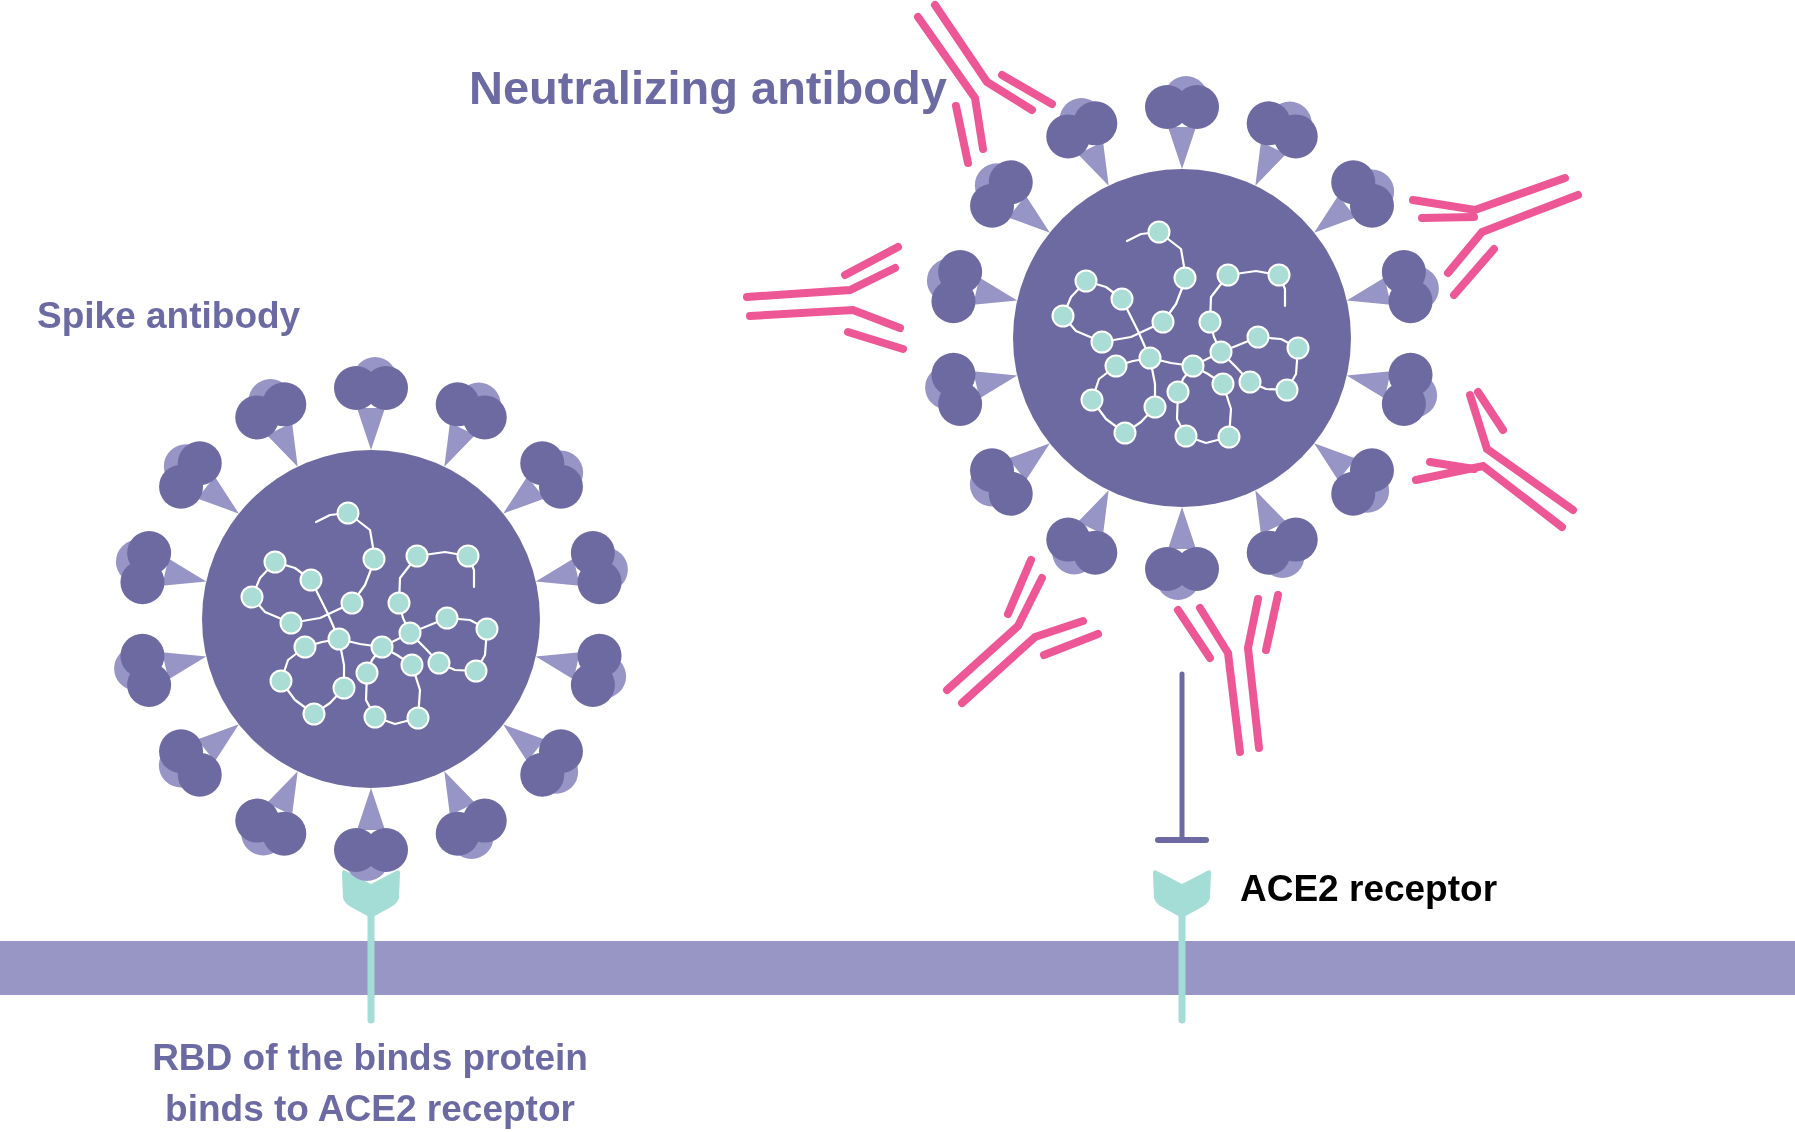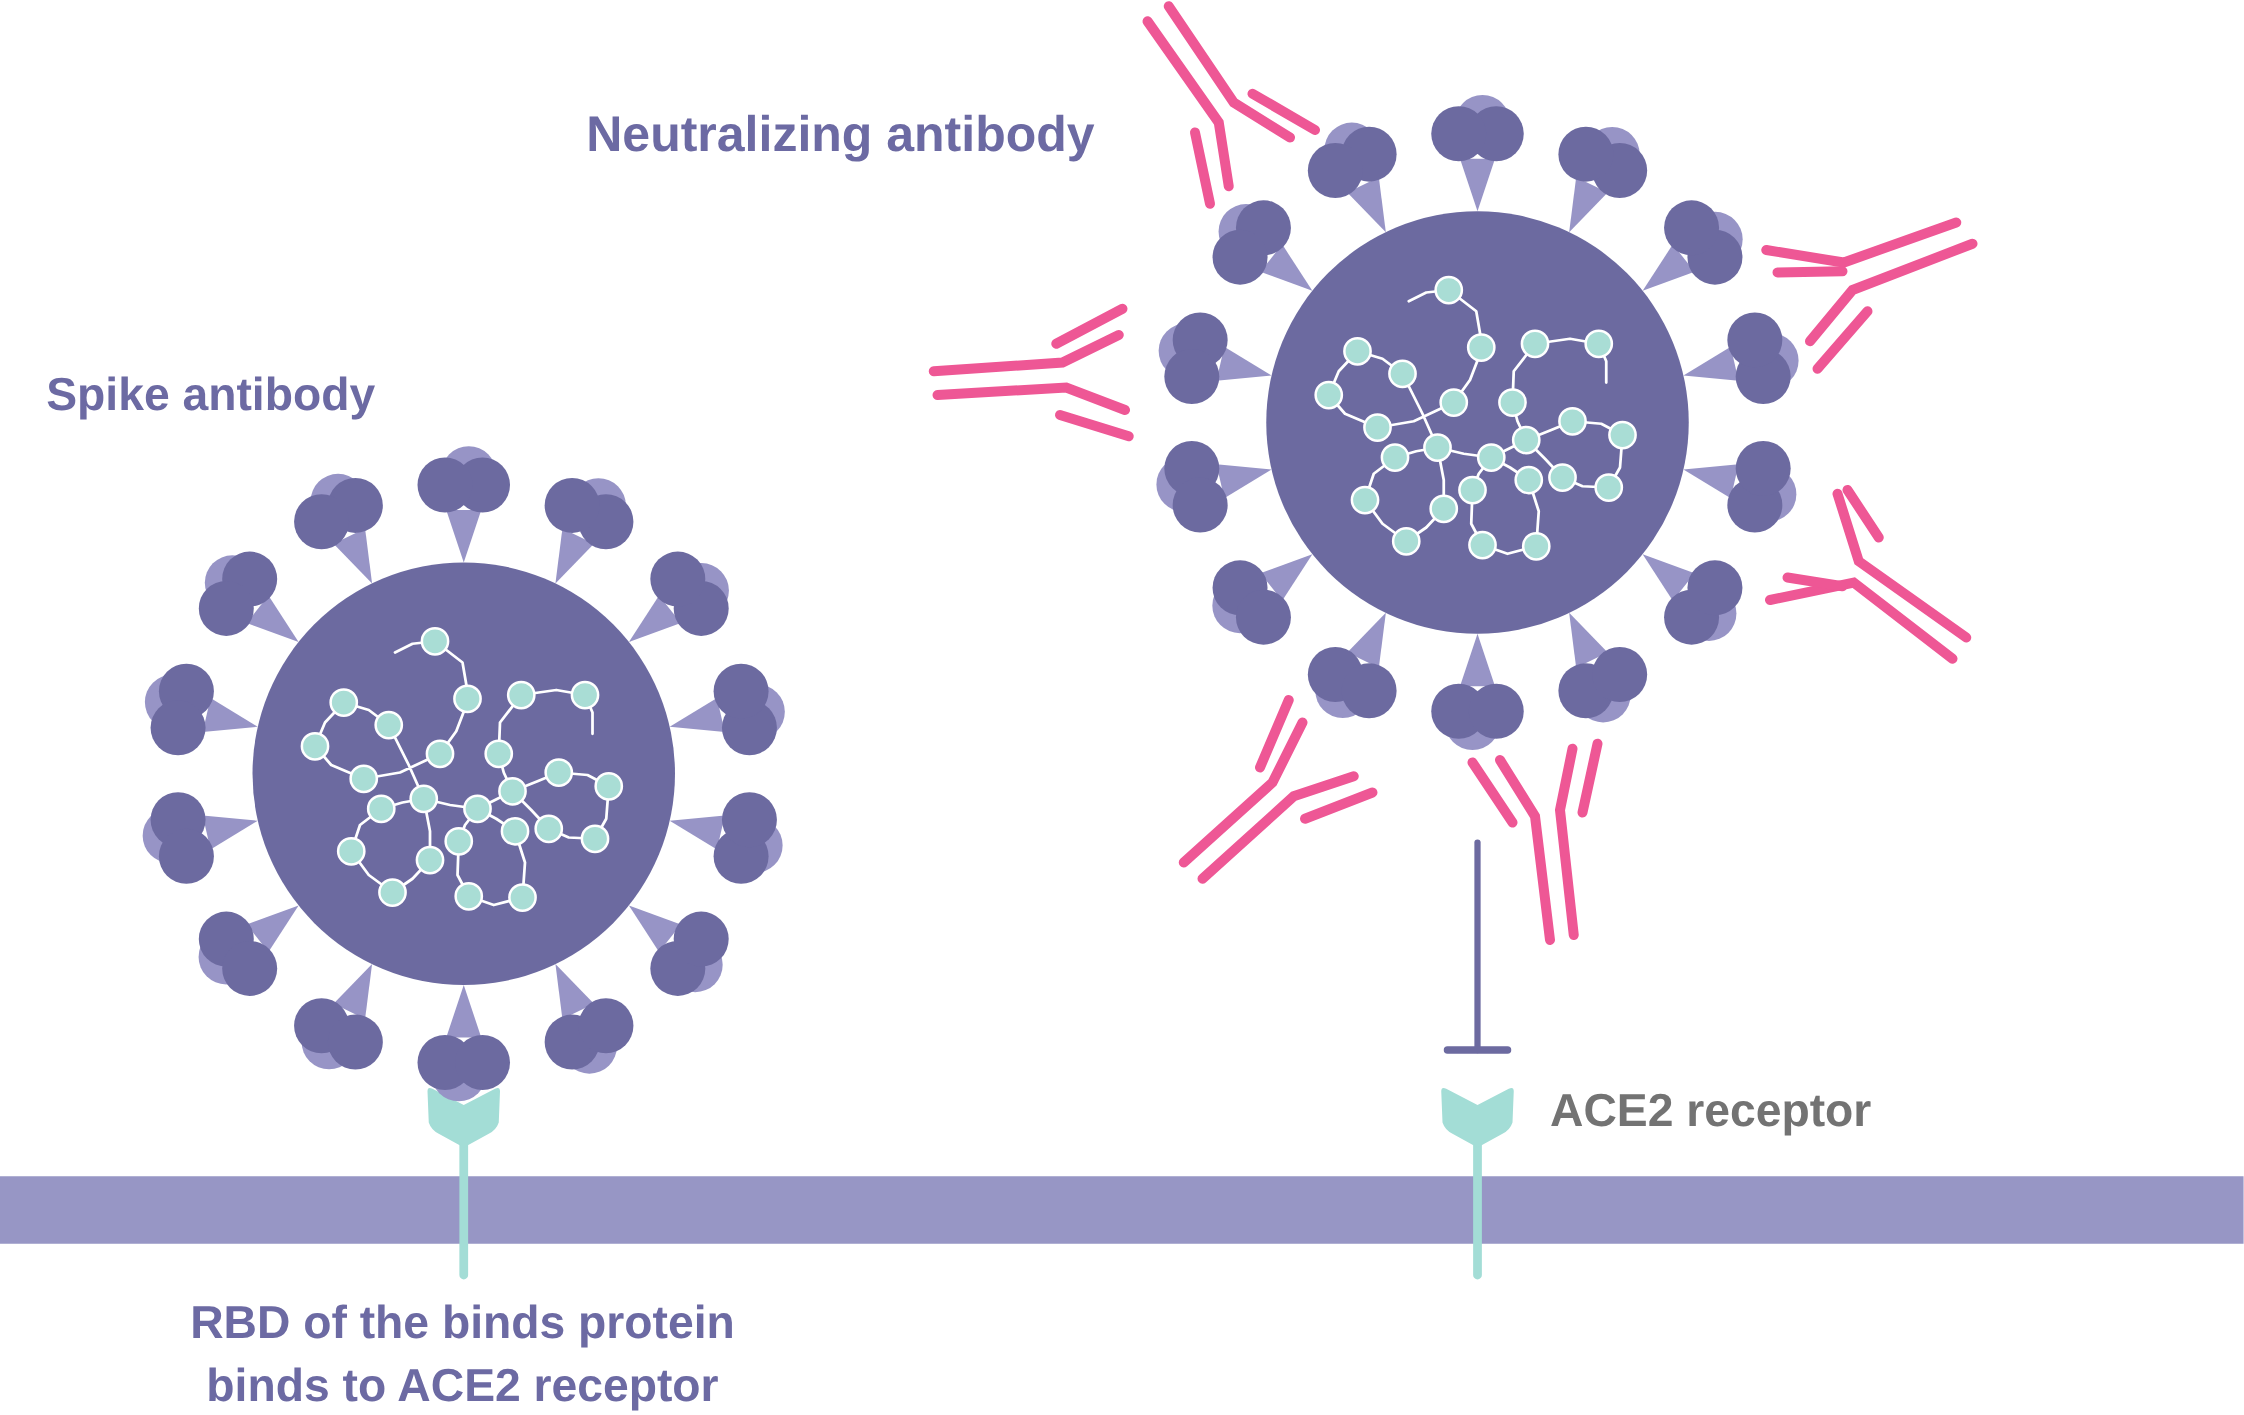--- a/index.html
+++ b/index.html
@@ -7,21 +7,21 @@
   #stage { position: absolute; left: 0; top: 0; width: 1795px; height: 1132px; }
   .lbl {
     position: absolute;
     font-family: "Liberation Sans", sans-serif;
     font-weight: bold;
     color: #6c6aa3;
     white-space: nowrap;
     line-height: 1;
   }
   #label-spike { left: 37px; top: 297px; font-size: 37px; }
-  #label-antibody { left: 469px; top: 88px; font-size: 40px; }
+  #label-antibody { left: 469px; top: 64px; font-size: 47px; }
   #label-ace2 { left: 1240px; top: 870px; font-size: 37px; }
   #label-rbd { left: 370px; top: 1032px; font-size: 37px; text-align: center; transform: translateX(-50%); line-height: 51px; }
   #label-rbd span { display: block; }
 </style>
 </head>
 <body>
 
 <svg id="stage" width="1795" height="1132" viewBox="0 0 1795 1132" xmlns="http://www.w3.org/2000/svg">
   <rect id="membrane" x="0" y="941" width="1795" height="54" fill="#9796c5"></rect>
 
@@ -309,17 +309,17 @@
         <polyline points="1240,752 1228,653 1200,608" fill="none" stroke="#ee5795" stroke-width="8" stroke-linecap="round" stroke-linejoin="miter"></polyline>
         <polyline points="1259,748 1248,648 1258,599" fill="none" stroke="#ee5795" stroke-width="8" stroke-linecap="round" stroke-linejoin="miter"></polyline>
         <polyline points="1178,610 1210,658" fill="none" stroke="#ee5795" stroke-width="8" stroke-linecap="round" stroke-linejoin="miter"></polyline>
         <polyline points="1266,650 1278,595" fill="none" stroke="#ee5795" stroke-width="8" stroke-linecap="round" stroke-linejoin="miter"></polyline>
       </g>
     </g>
 </svg>
 
 <div class="lbl" id="label-spike" style="color: rgb(108, 106, 163);">Spike antibody</div>
 <div class="lbl" id="label-antibody" style="color: rgb(108, 106, 163);">Neutralizing antibody</div>
-<div class="lbl" id="label-ace2" style="color: #737373;">ACE2 receptor</div>
+<div class="lbl" id="label-ace2" style="color: #000000;">ACE2 receptor</div>
 <div class="lbl" id="label-rbd" style="color: rgb(108, 106, 163);">
   <span>RBD of the binds protein</span>
   <span>binds to ACE2 receptor</span>
 </div>
 
 </body></html>

